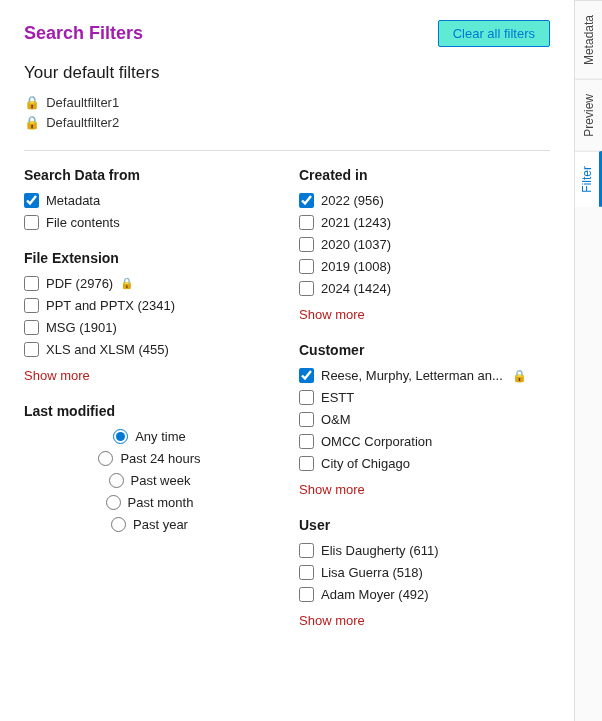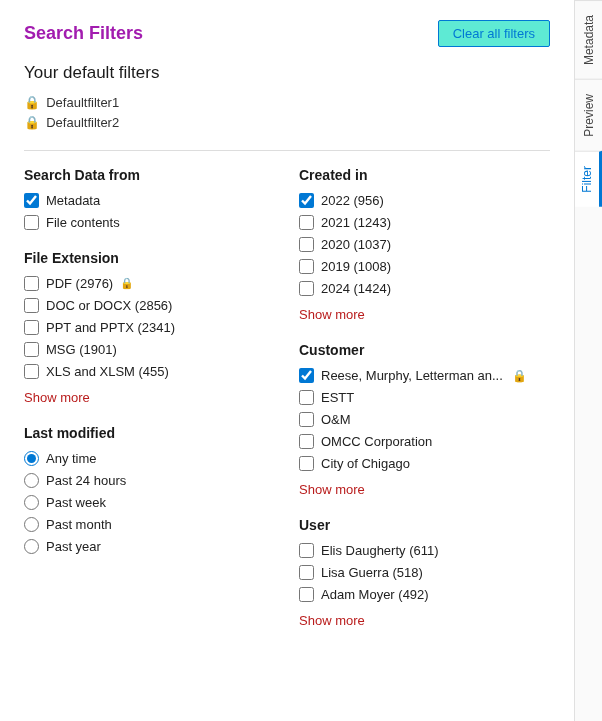--- a/index.html
+++ b/index.html
@@ -137,20 +137,21 @@
       flex-shrink: 0;
     }
     .radio-item {
       display: flex;
       align-items: center;
       gap: 7px;
       margin-bottom: 7px;
       font-size: 13px;
       color: #222;
       cursor: pointer;
+      justify-content: center;
     }
     .radio-item input[type="radio"] {
       width: 15px;
       height: 15px;
       margin: 0;
       accent-color: #0078d4;
       cursor: pointer;
       flex-shrink: 0;
     }
     .show-more {
@@ -216,24 +217,20 @@
 
         <div class="filter-section">
           <div class="filter-section-title">File Extension</div>
           <label class="checkbox-item">
             <input type="checkbox" style="">
             <span>PDF (2976)</span>
             <span class="lock-icon" style="font-size:11px;">🔒</span>
           </label>
           <label class="checkbox-item">
             <input type="checkbox" style="">
-            <span>DOC or DOCX (2856)</span>
-          </label>
-          <label class="checkbox-item">
-            <input type="checkbox" style="">
             <span>PPT and PPTX (2341)</span>
           </label>
           <label class="checkbox-item">
             <input type="checkbox" style="">
             <span>MSG (1901)</span>
           </label>
           <label class="checkbox-item">
             <input type="checkbox" style="">
             <span>XLS and XLSM (455)</span>
           </label>

